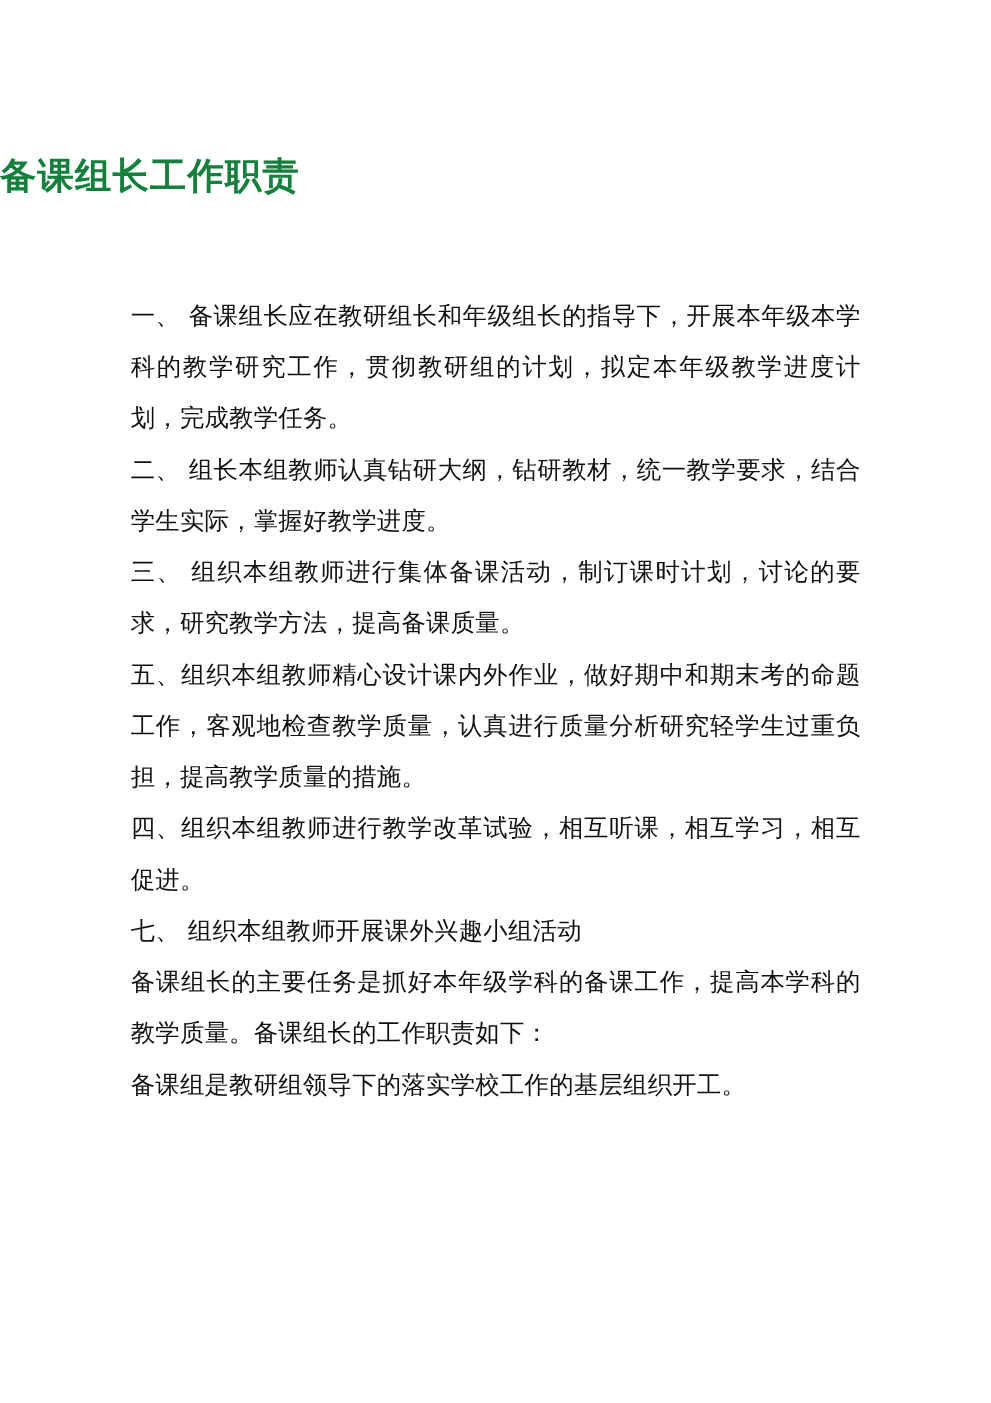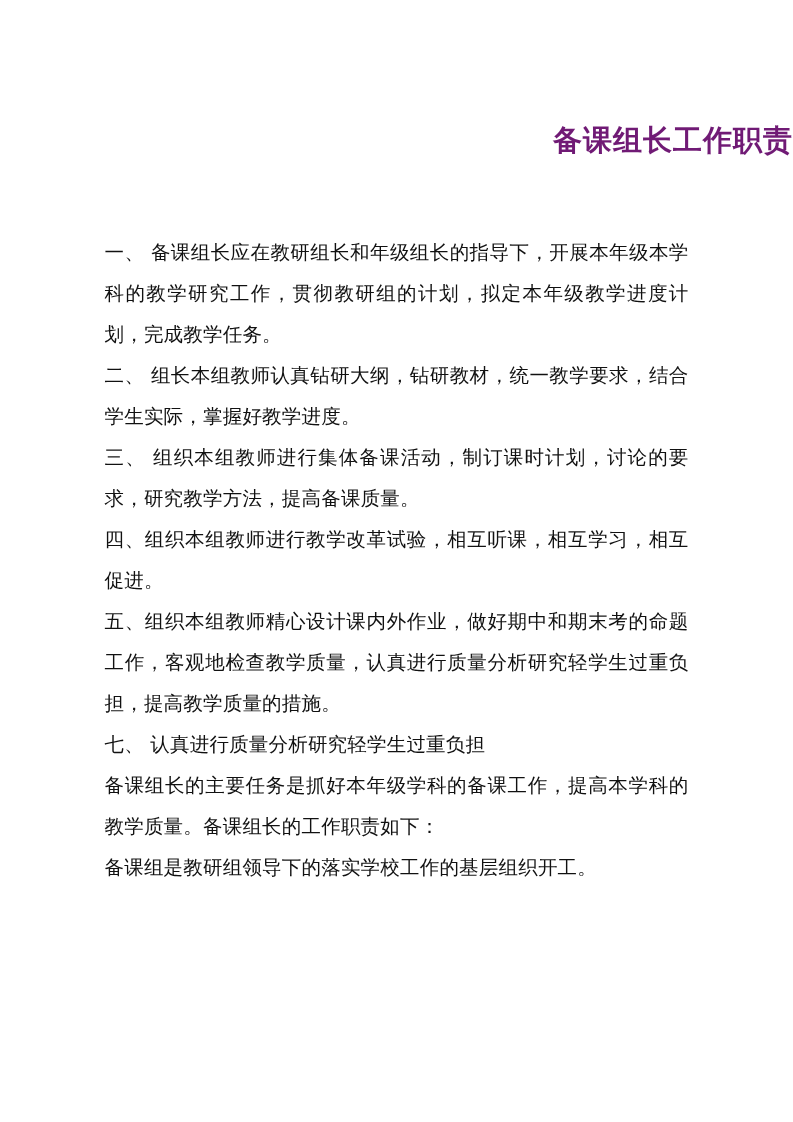--- a/index.html
+++ b/index.html
@@ -16,25 +16,25 @@
     overflow: hidden;
   }
   .page {
     box-sizing: border-box;
     width: 793px;
     height: 1122px;
     padding: 0;
     background: #ffffff;
   }
   .doc-title {
-    text-align: right;
+    text-align: left;
     font-size: 29px;
     font-weight: bold;
     letter-spacing: 1px;
-    color: #701a75;
+    color: #15803d;
     margin: 0;
     padding-top: 123px;
     line-height: 1.2;
   }
   .body-block {
     margin: 0 auto;
     padding-top: 74px;
     width: 584px;
   }
   p.para {
@@ -51,20 +51,20 @@
 <body>
 
 <div class="page">
 
   <h1 class="doc-title">备课组长工作职责</h1>
 
   <div class="body-block">
     <p class="para">一、  备课组长应在教研组长和年级组长的指导下，开展本年级本学科的教学研究工作，贯彻教研组的计划，拟定本年级教学进度计划，完成教学任务。</p>
     <p class="para">二、  组长本组教师认真钻研大纲，钻研教材，统一教学要求，结合学生实际，掌握好教学进度。</p>
     <p class="para">三、  组织本组教师进行集体备课活动，制订课时计划，讨论的要求，研究教学方法，提高备课质量。</p>
+    <p class="para">五、组织本组教师精心设计课内外作业，做好期中和期末考的命题工作，客观地检查教学质量，认真进行质量分析研究轻学生过重负担，提高教学质量的措施。</p>
     <p class="para">四、组织本组教师进行教学改革试验，相互听课，相互学习，相互促进。</p>
-    <p class="para">五、组织本组教师精心设计课内外作业，做好期中和期末考的命题工作，客观地检查教学质量，认真进行质量分析研究轻学生过重负担，提高教学质量的措施。</p>
-    <p class="para">七、  认真进行质量分析研究轻学生过重负担</p>
+    <p class="para">七、  组织本组教师开展课外兴趣小组活动</p>
     <p class="para">备课组长的主要任务是抓好本年级学科的备课工作，提高本学科的教学质量。备课组长的工作职责如下：</p>
     <p class="para">备课组是教研组领导下的落实学校工作的基层组织开工。</p>
   </div>
 
 </div>
 
 </body></html>

